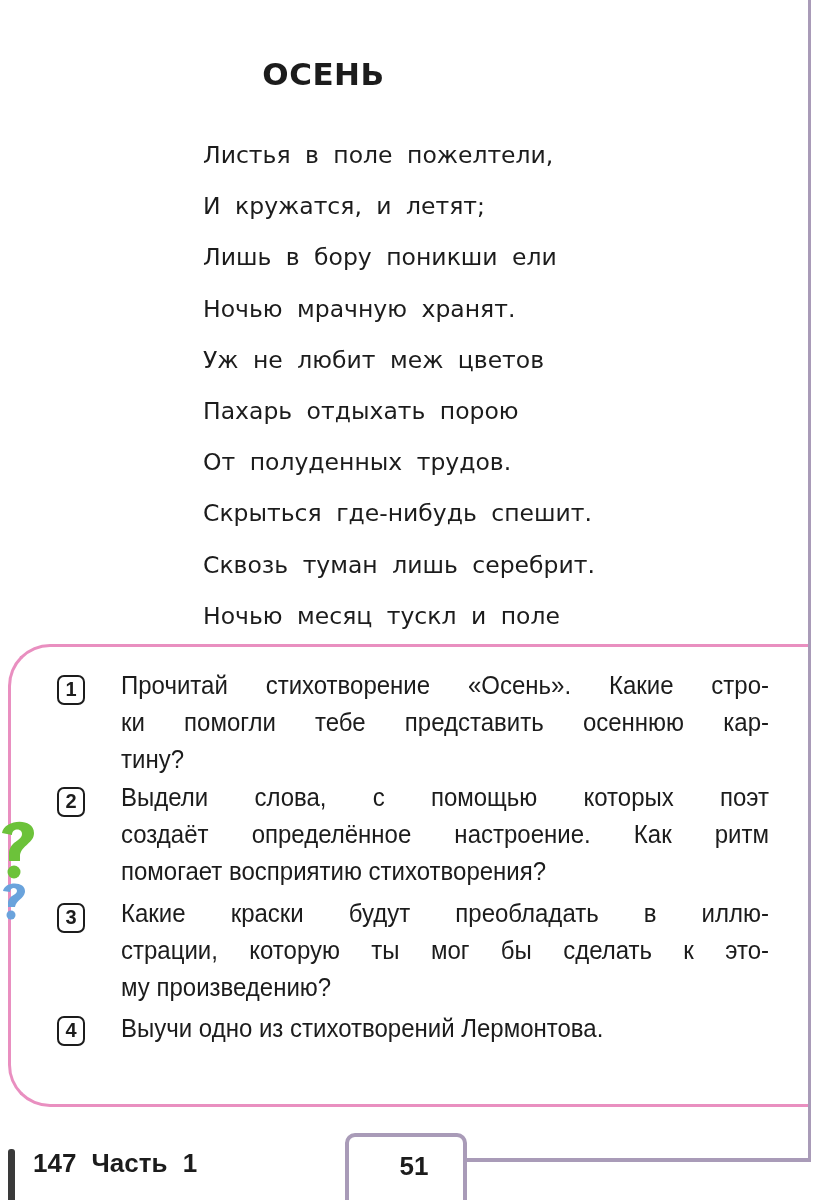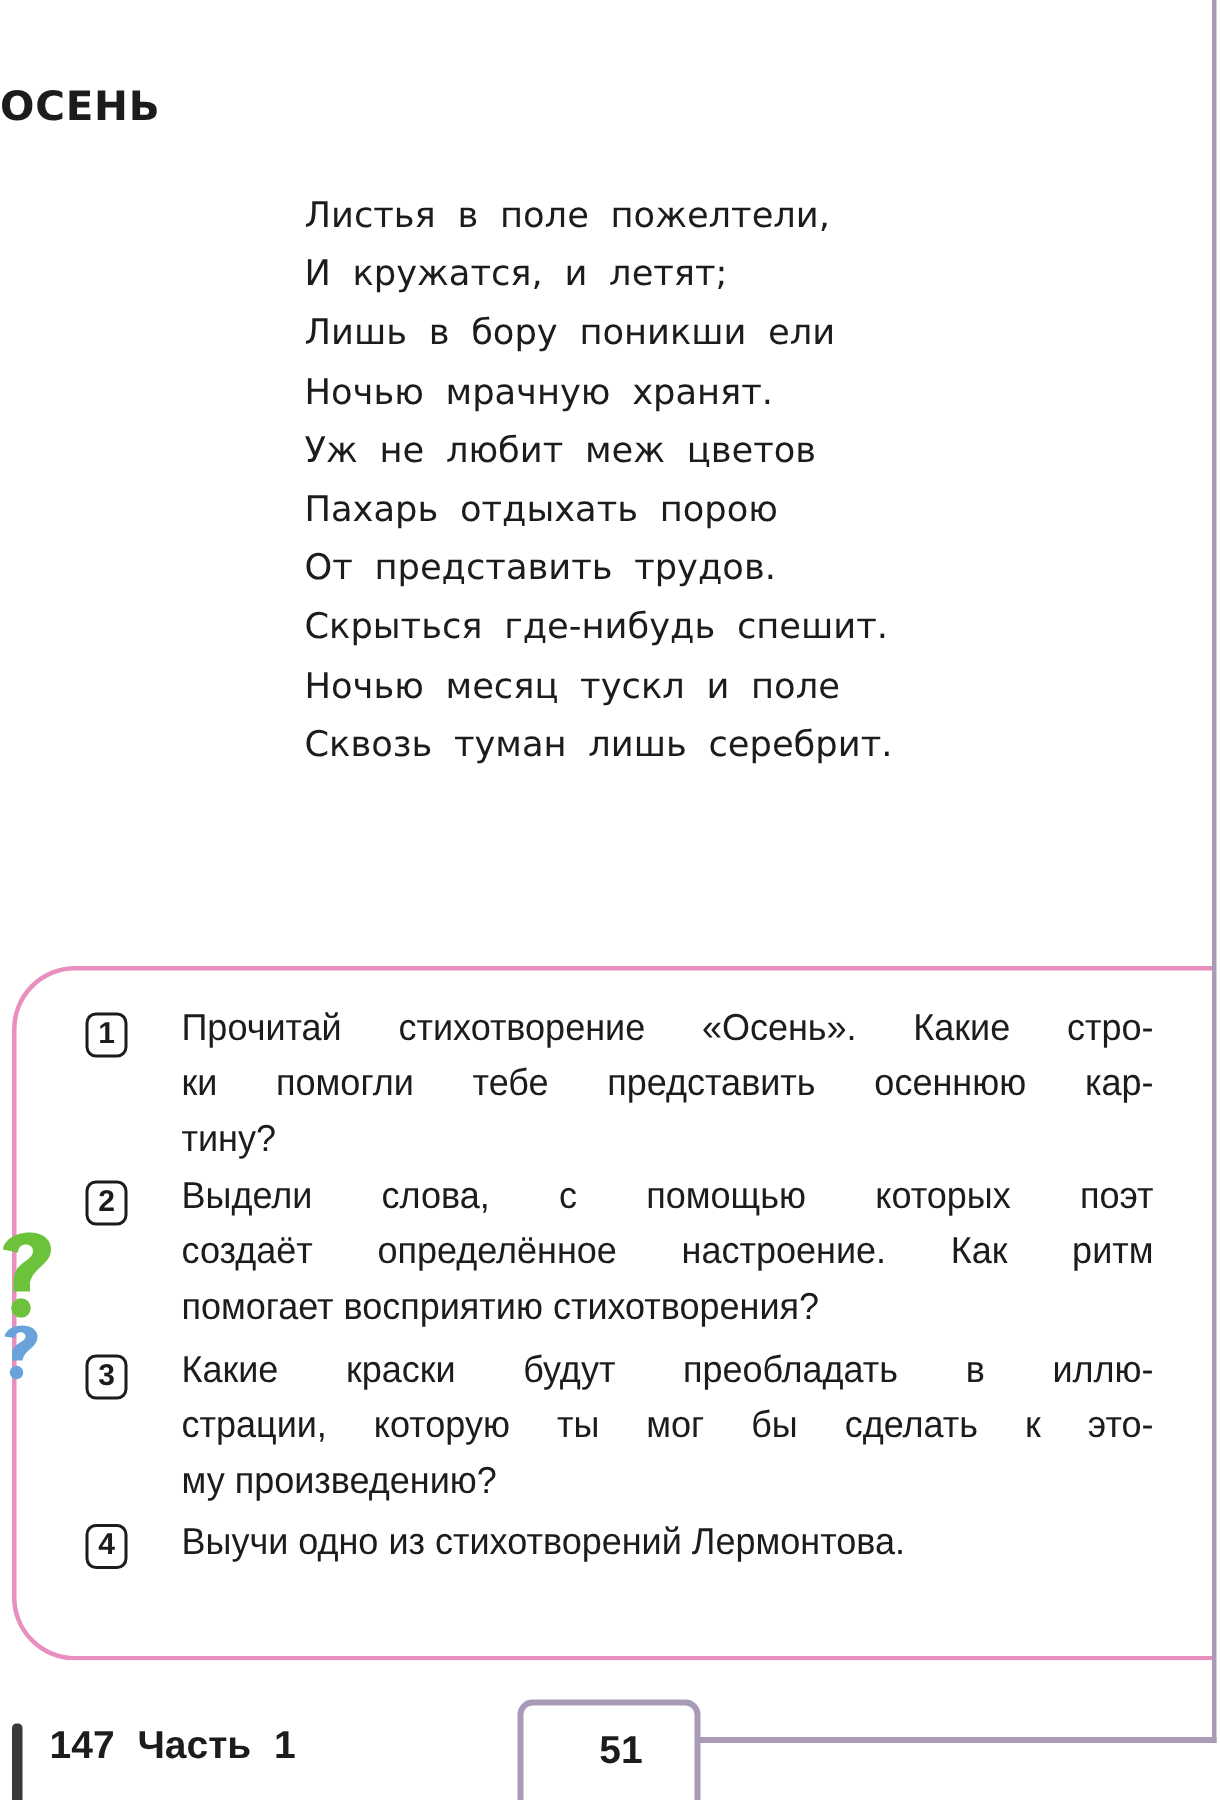--- a/index.html
+++ b/index.html
@@ -7,29 +7,29 @@
       width: 813px; height: 1200px; position: relative; overflow: hidden;
       background: #ffffff; color: #1a1a1a;
       font-family: "DejaVu Sans", sans-serif;
     }
     .right-rule {
       position: absolute; left: 808px; top: 0; width: 3px; height: 1162px;
       background: #a99bb8;
     }
     .title {
       position: absolute; left: 0; width: 647px; top: 56px;
-      font-weight: bold; font-size: 27px; letter-spacing: 0.5px;
+      text-align: center; font-weight: bold; font-size: 31px; letter-spacing: 0.5px;
       color: #1c1c1c;
     }
     .poem {
       position: absolute; left: 203px; top: 124px;
       font-size: 23.5px; line-height: 39.2px; word-spacing: 7px;
       color: #1c1c1c;
     }
-    .poem-line { display: block; white-space: nowrap; }
+    .poem-line { display: block; white-space: nowrap; margin-top: 12px; }
 
     .task-box {
       position: absolute; left: 8px; top: 644px; width: 800px; height: 463px;
       border-top: 3px solid #e98fc0; border-bottom: 3px solid #e98fc0; border-left: 3px solid #e98fc0;
       border-radius: 42px 0 0 42px; box-sizing: border-box;
     }
     .qmarks { position: absolute; left: 0; top: 815px; width: 40px; height: 110px; }
     .q-item { position: absolute; left: 0; width: 813px; }
     .q-num {
       position: absolute; left: 57px; width: 28px; height: 30px; box-sizing: border-box;
@@ -75,24 +75,24 @@
 
 <div class="title">ОСЕНЬ</div>
 
 <div class="poem">
   <span class="poem-line">Листья в поле пожелтели,</span>
   <span class="poem-line">И кружатся, и летят;</span>
   <span class="poem-line">Лишь в бору поникши ели</span>
   <span class="poem-line">Ночью мрачную хранят.</span>
   <span class="poem-line">Уж не любит меж цветов</span>
   <span class="poem-line">Пахарь отдыхать порою</span>
-  <span class="poem-line">От представить трудов.</span>
+  <span class="poem-line">От полуденных трудов.</span>
   <span class="poem-line">Скрыться где-нибудь спешит.</span>
+  <span class="poem-line">Сквозь туман лишь серебрит.</span>
   <span class="poem-line">Ночью месяц тускл и поле</span>
-  <span class="poem-line">Сквозь туман лишь серебрит.</span>
 </div>
 
 <div class="task-box"></div>
 
 <svg class="qmarks" viewBox="0 0 40 110">
   <path d="M2 18 C4 4, 34 2, 34 18 C34 28, 22 30, 20 40 L20 46 L9 46 L9 38 C10 26, 22 26, 22 19 C22 13, 12 13, 12 20 Z" fill="#6cc23a"></path>
   <circle cx="14" cy="57" r="6.5" fill="#6cc23a"></circle>
   <path d="M3 76 C5 66, 26 66, 25 77 C24 84, 16 85, 15 92 L8 92 L8 87 C9 80, 17 80, 17 76 C17 72, 10 72, 10 77 Z" fill="#6aa3dc"></path>
   <circle cx="11" cy="100" r="4.5" fill="#6aa3dc"></circle>
 </svg>

